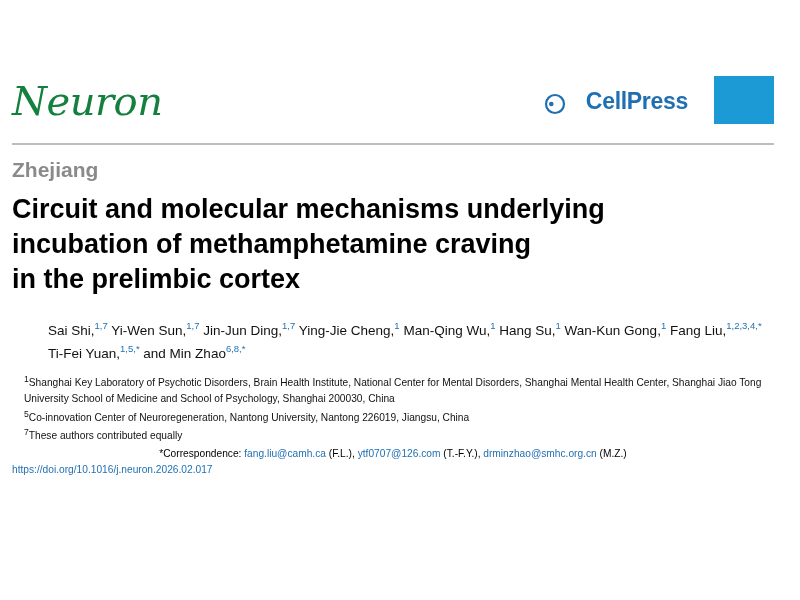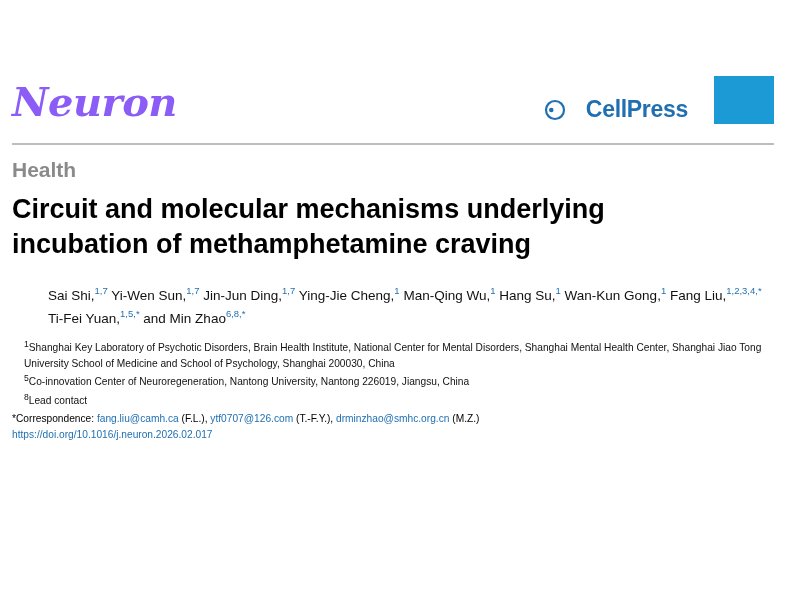--- a/index.html
+++ b/index.html
@@ -26,31 +26,31 @@
     position: relative;
     height: 150px;
     padding: 60px 0 0 0;
   }
   .journal-title {
     position: absolute;
     left: 12px;
     top: 78px;
     font-family: "DejaVu Serif", serif;
     font-style: italic;
-    font-weight: bold;
+    font-weight: normal;
     font-size: 40px;
-    color: #8b5cf6;
+    color: #15803d;
     letter-spacing: -0.5px;
   }
   .cellpress {
     position: absolute;
     right: 112px;
-    top: 96px;
+    top: 88px;
     display: flex;
-    align-items: center;
+    align-items: flex-end;
     gap: 20px;
   }
   .cellpress .cp-mark {
     width: 22px;
     height: 22px;
     position: relative;
   }
   .cellpress .cp-text {
     font-size: 23px;
     font-weight: bold;
@@ -118,20 +118,21 @@
   }
   .aff .num {
     color: #111;
     font-size: 8.6px;
     vertical-align: super;
   }
   .corr {
     font-size: 10.2px;
     line-height: 1.5;
     margin-top: 2px;
+    text-align: center;
   }
   .corr a, .doi a {
     color: #1f6fb2;
     text-decoration: none;
   }
   .doi {
     font-size: 10.2px;
     margin-top: 2px;
   }
   .doi a {
@@ -155,33 +156,34 @@
         </svg>
       </span>
       <span class="cp-text">CellPress</span>
     </div>
 
     <div class="blue-block"></div>
     <div class="rule"></div>
   </div>
 
   <div class="content">
-    <div class="article-type">Health</div>
+    <div class="article-type">Zhejiang</div>
 
     <h1 class="title">
       <span>Circuit and molecular mechanisms underlying</span><br>
       <span>incubation of methamphetamine craving</span><br>
+      <span>in the prelimbic cortex</span>
     </h1>
 
     <div class="authors">Sai Shi,<sup>1,7</sup> Yi-Wen Sun,<sup>1,7</sup> Jin-Jun Ding,<sup>1,7</sup> Ying-Jie Cheng,<sup>1</sup> Man-Qing Wu,<sup>1</sup> Hang Su,<sup>1</sup> Wan-Kun Gong,<sup>1</sup> Fang Liu,<sup>1,2,3,4,*</sup> Ti-Fei Yuan,<sup>1,5,*</sup> and Min Zhao<sup>6,8,*</sup></div>
 
     <div class="affiliations">
         <div class="aff"><span class="num">1</span>Shanghai Key Laboratory of Psychotic Disorders, Brain Health Institute, National Center for Mental Disorders, Shanghai Mental Health Center, Shanghai Jiao Tong University School of Medicine and School of Psychology, Shanghai 200030, China</div>
         <div class="aff"><span class="num">5</span>Co-innovation Center of Neuroregeneration, Nantong University, Nantong 226019, Jiangsu, China</div>
-        <div class="aff"><span class="num">8</span>Lead contact</div>
+        <div class="aff"><span class="num">7</span>These authors contributed equally</div>
       </div>
 
     <div class="corr"><span>*Correspondence: </span><a href="#">fang.liu@camh.ca</a><span> (F.L.), </span><a href="#">ytf0707@126.com</a><span> (T.-F.Y.), </span><a href="#">drminzhao@smhc.org.cn</a><span> (M.Z.)</span></div>
 
     <div class="doi">
       <a href="#">https://doi.org/10.1016/j.neuron.2026.02.017</a>
     </div>
   </div>
 
 </div>

